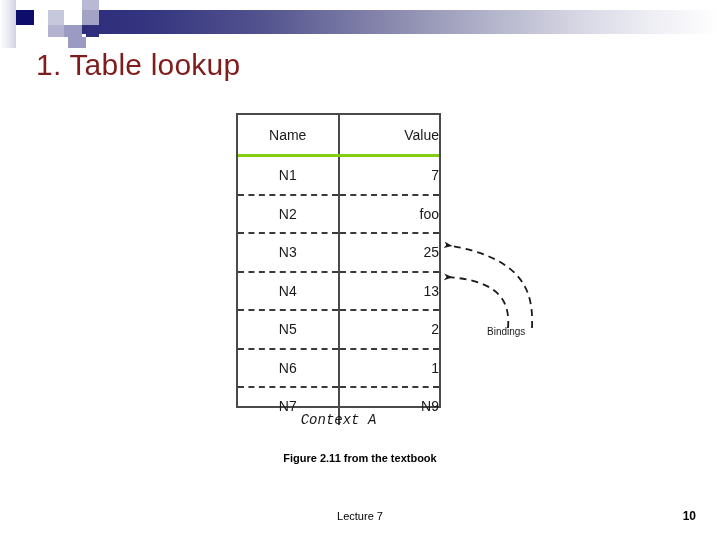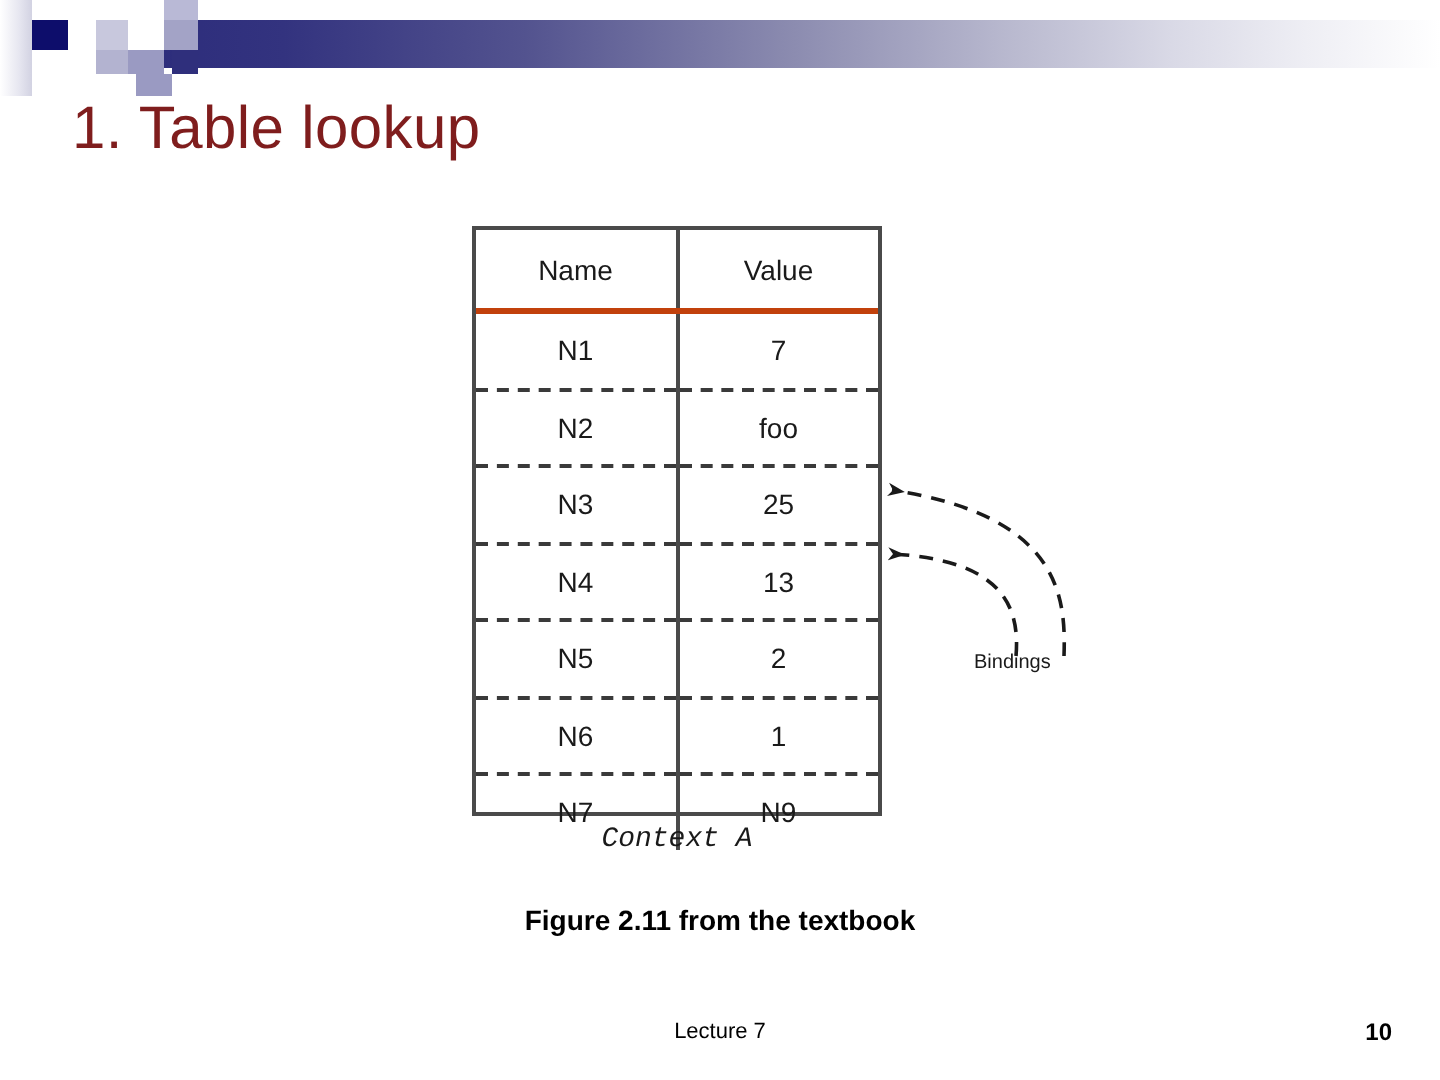--- a/index.html
+++ b/index.html
@@ -102,23 +102,23 @@
   .tbl td, .tbl th {
     text-align: center;
     vertical-align: middle;
     font-weight: normal;
     font-size: 14px;
     color: #1a1a1a;
     padding: 0;
     height: 36.5px;
     border-right: 2px solid #4a4a4a;
   }
-  .tbl td:last-child, .tbl th:last-child { border-right: none; }
+  .tbl td:last-child, .tbl th:last-child { border-right: none; text-align: right; }
   .tbl thead th {
-    border-bottom: 3px solid #c2410c;
+    border-bottom: 3px solid #84cc16;
     height: 39px;
   }
   .tbl tbody tr + tr td {
     border-top: 2px dashed #3a3a3a;
   }
 
   #context-label {
     position: absolute;
     left: 236px;
     top: 412px;
@@ -146,21 +146,21 @@
     height: 110px;
   }
 
   
   #figure-caption {
     position: absolute;
     left: 0;
     top: 452px;
     width: 720px;
     text-align: center;
-    font-size: 14px;
+    font-size: 11px;
     font-weight: bold;
     color: #000000;
   }
   #footer-lecture {
     position: absolute;
     left: 0;
     top: 510px;
     width: 720px;
     text-align: center;
     font-size: 11px;

